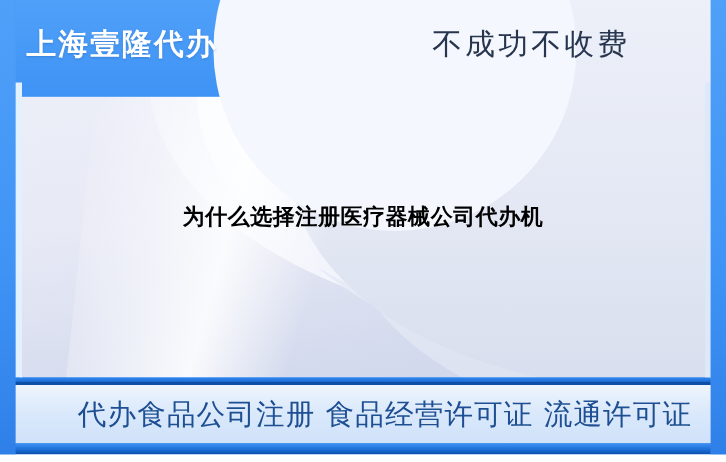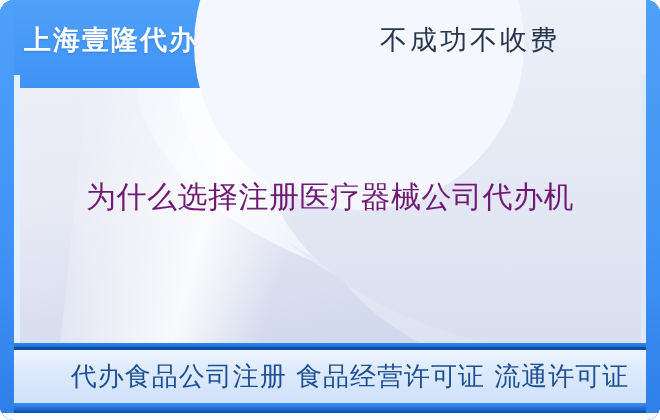--- a/index.html
+++ b/index.html
@@ -6,21 +6,20 @@
   body{
     width:660px;height:420px;overflow:hidden;
     font-family:"DejaVu Sans","Liberation Sans",sans-serif;
     background:#ffffff;
   }
 
   
   #poster{
     position:relative;width:660px;height:420px;overflow:hidden;
     background:#4a9cf7;
-    border-radius:14px;
   }
 
   
   .frame-blue{
     position:absolute;inset:0;
     background:linear-gradient(180deg,#4a9cf7 0%,#3f93f5 55%,#2f7fe8 100%);
   }
 
   
   .stage{
@@ -97,30 +96,30 @@
   }
 
   
   .hdr-left{
     position:absolute;left:24px;top:22px;
     font-size:27px;font-weight:700;color:#ffffff;letter-spacing:2px;
     text-shadow:0 1px 2px rgba(0,60,140,.25);
     white-space:nowrap;z-index:12;
   }
   .hdr-right{
-    position:absolute;left:380px;top:22px;
+    position:absolute;left:393px;top:22px;
     font-size:27px;font-weight:400;color:#27354f;letter-spacing:3px;
     white-space:nowrap;z-index:12;
   }
 
   
   .headline{
     position:absolute;left:20px;top:172px;width:620px;
     text-align:center;z-index:14;
-    color:#701a75;font-weight:400;font-size:30px;line-height:50px;
+    color:#000000;font-weight:700;font-size:20px;line-height:50px;
     letter-spacing:.5px;
   }
   .headline div{white-space:nowrap;}
 
   
   .sep-line{
     position:absolute;left:14px;top:343px;width:632px;height:4px;
     background:linear-gradient(180deg,#2f86ef 0%,#1f6fd8 100%);
     z-index:16;
   }

